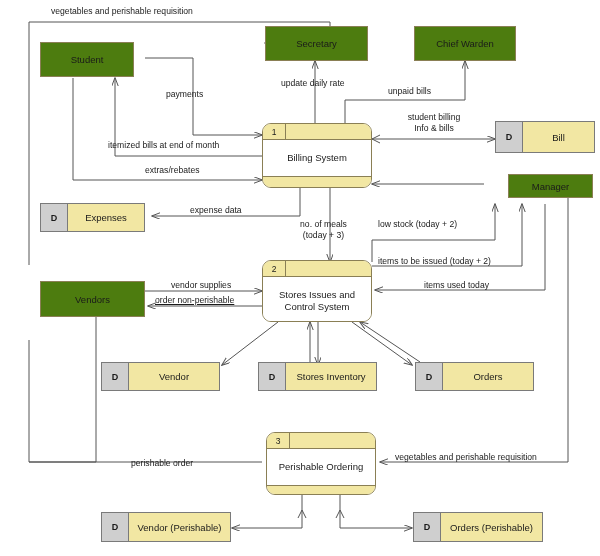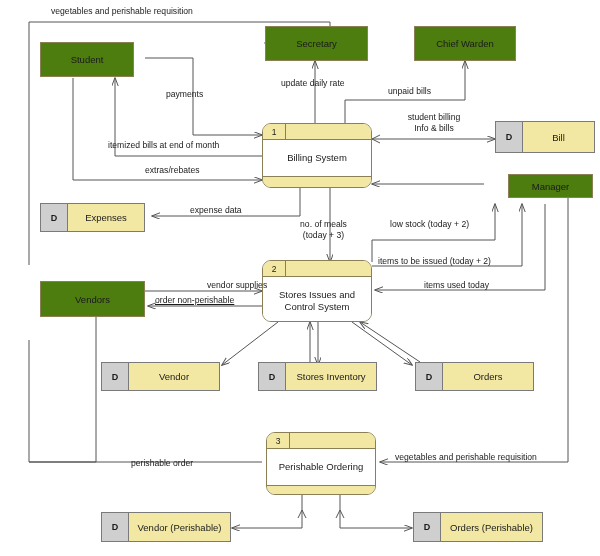--- a/index.html
+++ b/index.html
@@ -212,27 +212,27 @@
 
   <div class="lbl" style="left:145px;top:165px;">extras/rebates</div>
 
   <div class="lbl" style="left:190px;top:205px;">expense data</div>
 
   <div class="lbl ctr" style="left:276px;top:219px;width:95px;">
     <div>no. of meals</div>
     <div>(today + 3)</div>
   </div>
 
-  <div class="lbl" style="left:390px;top:219px;">low stock (today + 2)</div>
+  <div class="lbl" style="left:378px;top:219px;">low stock (today + 2)</div>
 
   <div class="lbl" style="left:378px;top:256px;">items to be issued (today + 2)</div>
 
   <div class="lbl" style="left:424px;top:280px;">items used today</div>
 
-  <div class="lbl" style="left:171px;top:280px;margin-left:36px;">vendor supplies</div>
+  <div class="lbl" style="left:171px;top:280px;">vendor supplies</div>
 
   <div class="lbl" style="left:155px;top:295px;text-decoration:underline;">order non-perishable</div>
 
   <div class="lbl" style="left:131px;top:450px;margin-top:8px;">perishable order</div>
 
   <div class="lbl" style="left:395px;top:452px;">vegetables and perishable requisition</div>
 
 </div>
 
 </body></html>

